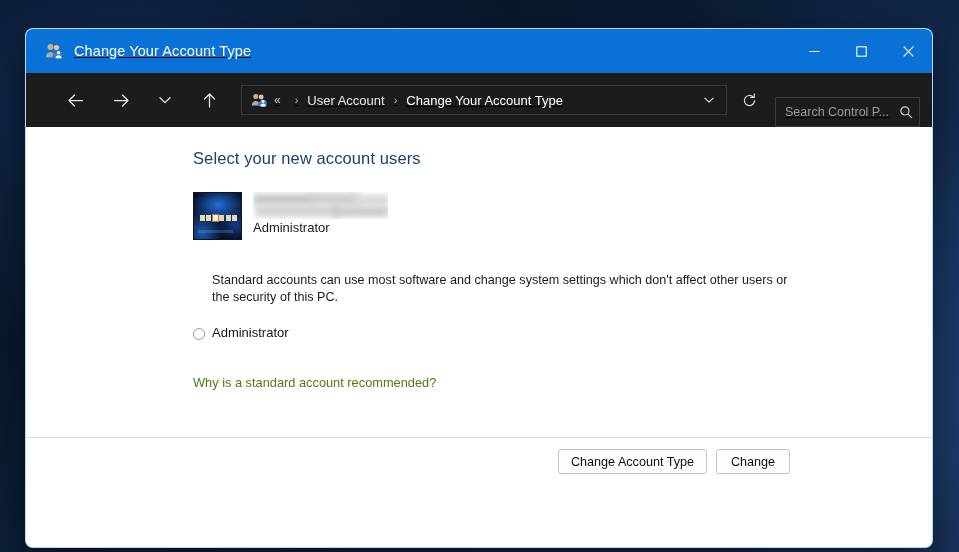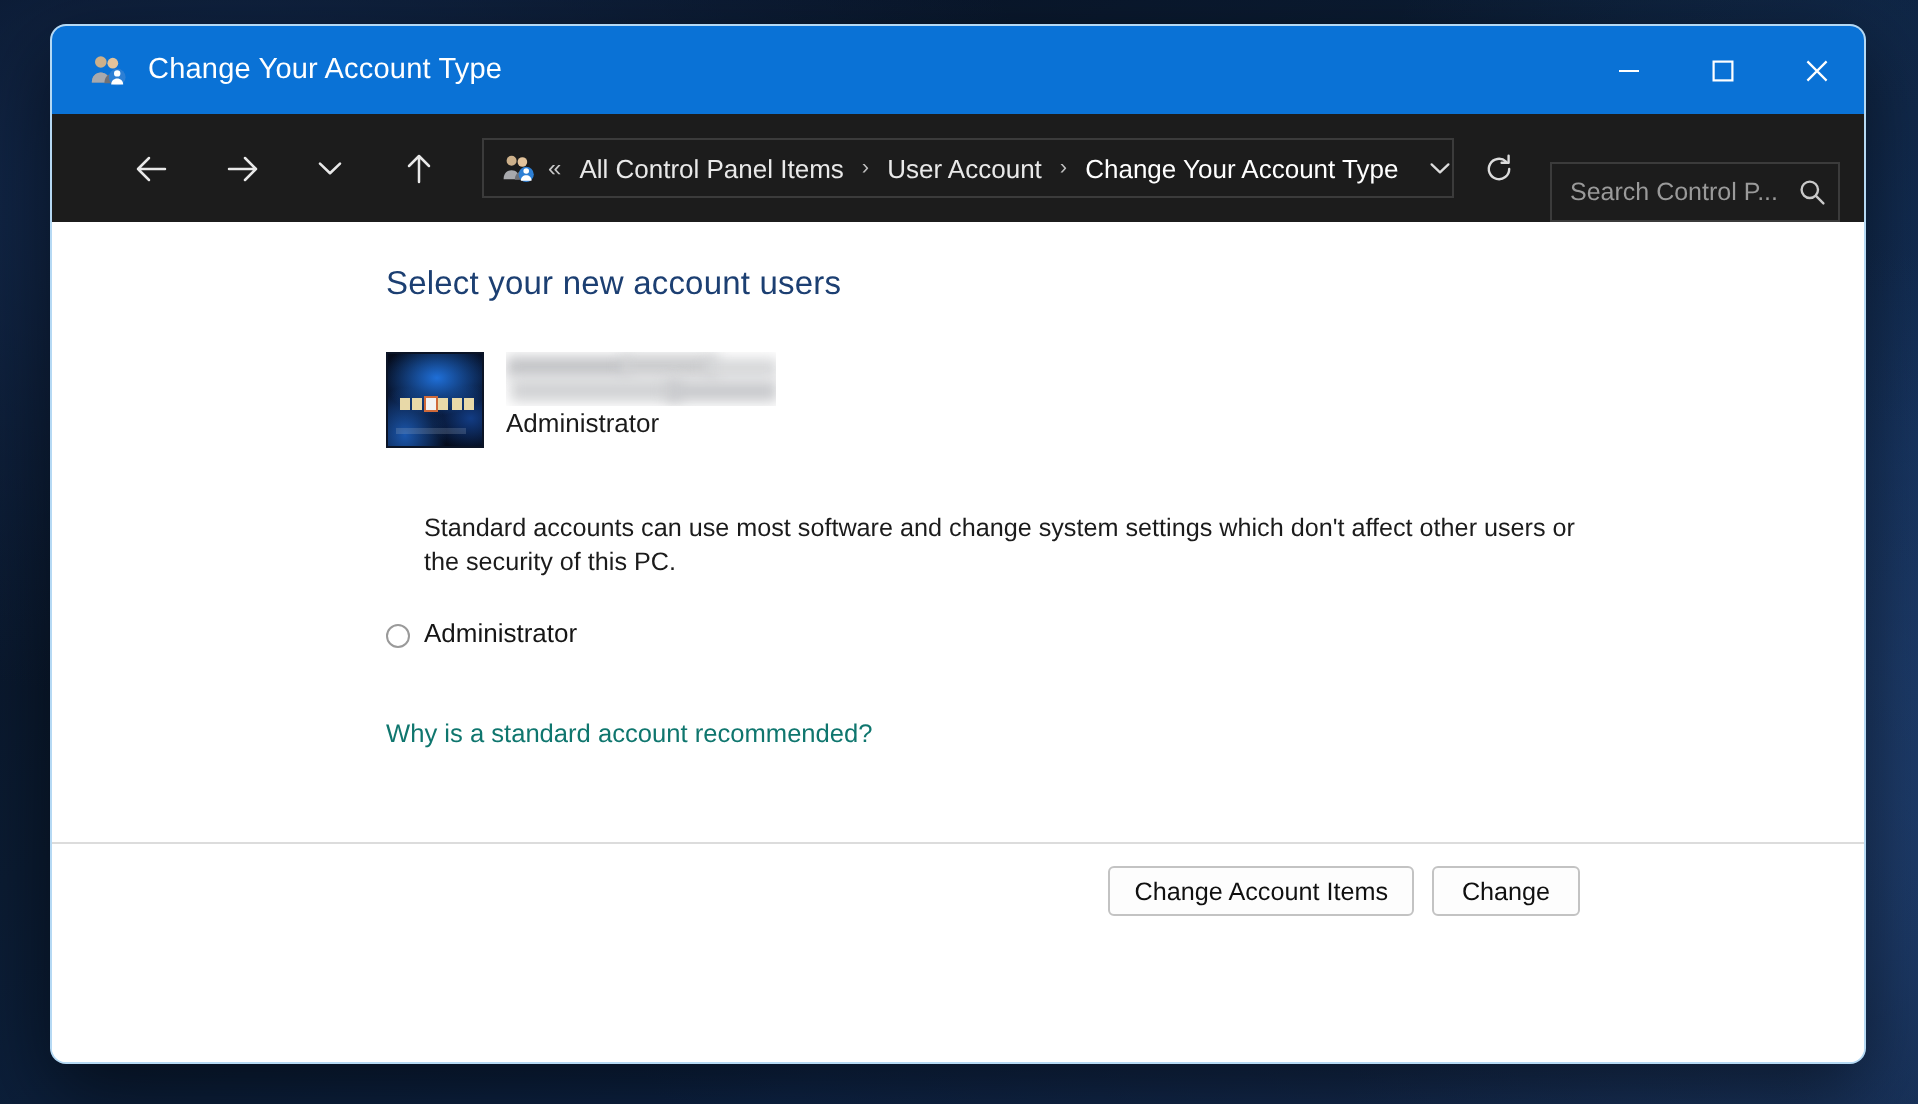--- a/index.html
+++ b/index.html
@@ -29,30 +29,31 @@
     content:"";
     position:absolute; inset:0;
     background:
       radial-gradient(ellipse 420px 900px at 99% 60%, rgba(60,120,200,0.18) 0%, rgba(60,120,200,0) 70%);
   }
 
   
   #window {
     position: absolute;
     left: 25px;
-    top: 12px;
+    top: 28px;
     width: 908px;
     height: 520px;
     border-radius: 8px;
     overflow: hidden;
     box-shadow: 0 14px 40px rgba(0,0,0,0.55);
     display: flex;
     flex-direction: column;
     border: 1px solid rgba(120,185,235,0.55);
     background: #ffffff;
+    text-decoration: underline;
   }
 
   
   #titlebar {
     height: 44px;
     background: #0a72d6;
     display: flex;
     align-items: center;
     flex: none;
     position: relative;
@@ -272,21 +273,21 @@
     color: #1b1b1b;
     line-height: 16.5px;
     width: 580px;
   }
   .radio-block-2 { margin-top: 20px; }
 
   #help-link {
     position: absolute;
     left: 167px; top: 248px;
     font-size: 12.8px;
-    color: #0f766e;
+    color: #4d7c0f;
     cursor: pointer;
   }
 
   
   #footer {
     flex: none;
     height: 110px;
     background: #ffffff;
     border-top: 1px solid #dcdcdc;
     position: relative;
@@ -384,21 +385,20 @@
           <circle cx="4.8" cy="4.4" r="2.5" fill="#cdb08a"></circle>
           <path d="M0.8 13.6c0-2.8 1.8-4.5 4-4.5s4 1.7 4 4.5z" fill="#a8a9ad"></path>
           <circle cx="10.2" cy="5" r="2.4" fill="#e3c39b"></circle>
           <path d="M6.4 13.9c0-2.7 1.7-4.3 3.8-4.3s3.8 1.6 3.8 4.3z" fill="#6f7177"></path>
           <circle cx="12.1" cy="11.2" r="3.8" fill="#2d7fd4"></circle>
           <circle cx="12.1" cy="9.5" r="1.4" fill="#ffffff"></circle>
           <path d="M9.4 14.4c0-1.8 1.2-2.8 2.7-2.8s2.7 1 2.7 2.8z" fill="#ffffff"></path>
         </svg>
       </div>
       <span class="bc-sep-double">«</span>
-      <span class="bc-item">All Control Panel Items</span>
       <span class="bc-chev">›</span>
       <span class="bc-item">User Account</span>
       <span class="bc-chev">›</span>
       <span class="bc-item current">Change Your Account Type</span>
       <span class="bc-spacer"></span>
       <span class="bc-down">
         <svg width="12" height="12" viewBox="0 0 12 12">
           <path d="M1.8 4.2L6 8.2 10.2 4.2" stroke="#dcdcdc" stroke-width="1.15" fill="none" stroke-linecap="round" stroke-linejoin="round"></path>
         </svg>
       </span>
@@ -464,18 +464,18 @@
           <span class="radio-label">Administrator</span>
         </div>
       </div>
     </div>
 
     <div id="help-link">Why is a standard account recommended?</div>
   </div>
 
   <div id="footer">
     <div id="footer-buttons">
-      <button class="btn">Change Account Items</button>
+      <button class="btn">Change Account Type</button>
       <button class="btn cancel">Change</button>
     </div>
   </div>
 
 </div>
 
 </body></html>

